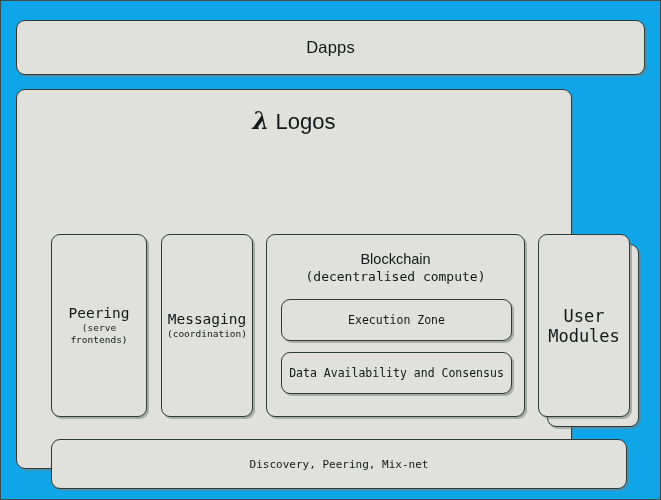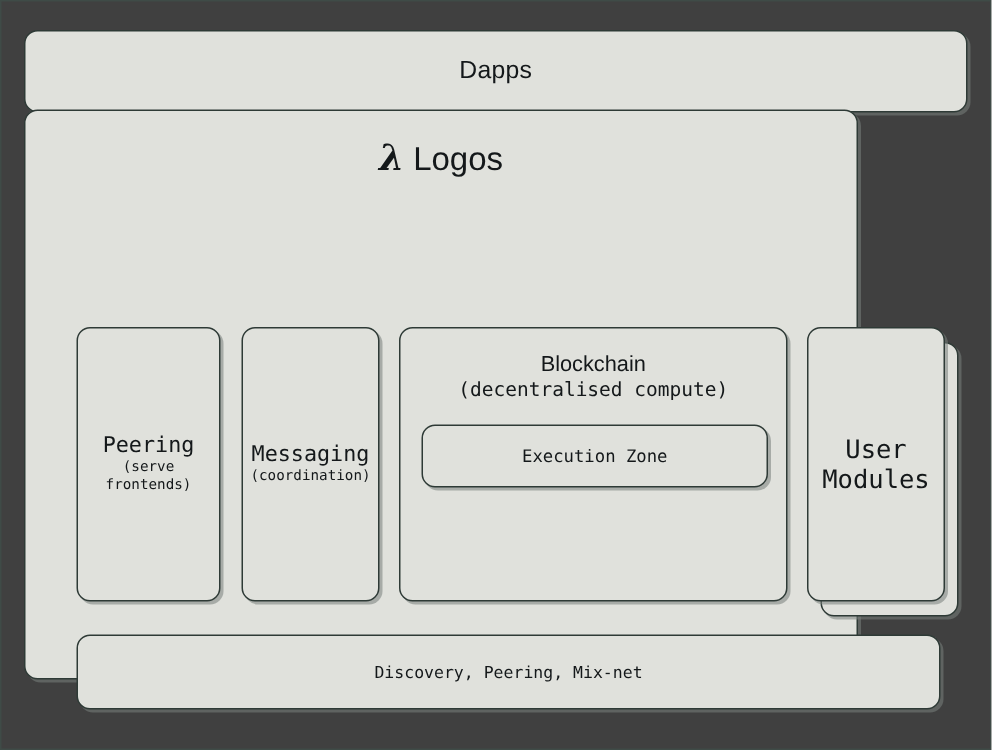--- a/index.html
+++ b/index.html
@@ -7,21 +7,21 @@
     padding: 0;
     background: #ffffff;
   }
   body {
     font-family: "DejaVu Sans Mono", monospace;
   }
   #canvas {
     position: relative;
     width: 661px;
     height: 500px;
-    background: #404040;
+    background: #0ea5e9;
     box-sizing: border-box;
     border: 1px solid #3f4b47;
     overflow: hidden;
   }
 
   
   .box {
     position: absolute;
     box-sizing: border-box;
     background: #e0e1dc;
@@ -48,21 +48,21 @@
   .dapps-label {
     font-family: "Liberation Sans", sans-serif;
     font-size: 16.5px;
     color: #14181a;
     letter-spacing: 0.2px;
   }
 
   
   #logos-box {
     left: 15px;
-    top: 72px;
+    top: 88px;
     width: 556px;
     height: 380px;
   }
   #logos-title {
     position: absolute;
     left: 0;
     top: 16px;
     width: 100%;
     text-align: center;
     font-size: 22px;
@@ -197,20 +197,23 @@
     </div>
 
     <div class="box" id="blockchain-box">
       <div id="blockchain-heading">
         <span class="bc-title">Blockchain</span>
         <span class="bc-sub">(decentralised compute)</span>
       </div>
       <div class="box center" id="exec-zone-box">
         <span class="inner-label">Execution Zone</span>
       </div>
+      <div class="box center" id="dac-box">
+        <span class="inner-label">Data Availability and Consensus</span>
+      </div>
     </div>
 
     <div class="box" id="usermods-back"></div>
     <div class="box center" id="usermods-front">
       <span class="usermods-label">User Modules</span>
     </div>
 
     <div class="box center" id="discovery-box">
       <span class="bar-label">Discovery, Peering, Mix-net</span>
     </div>

